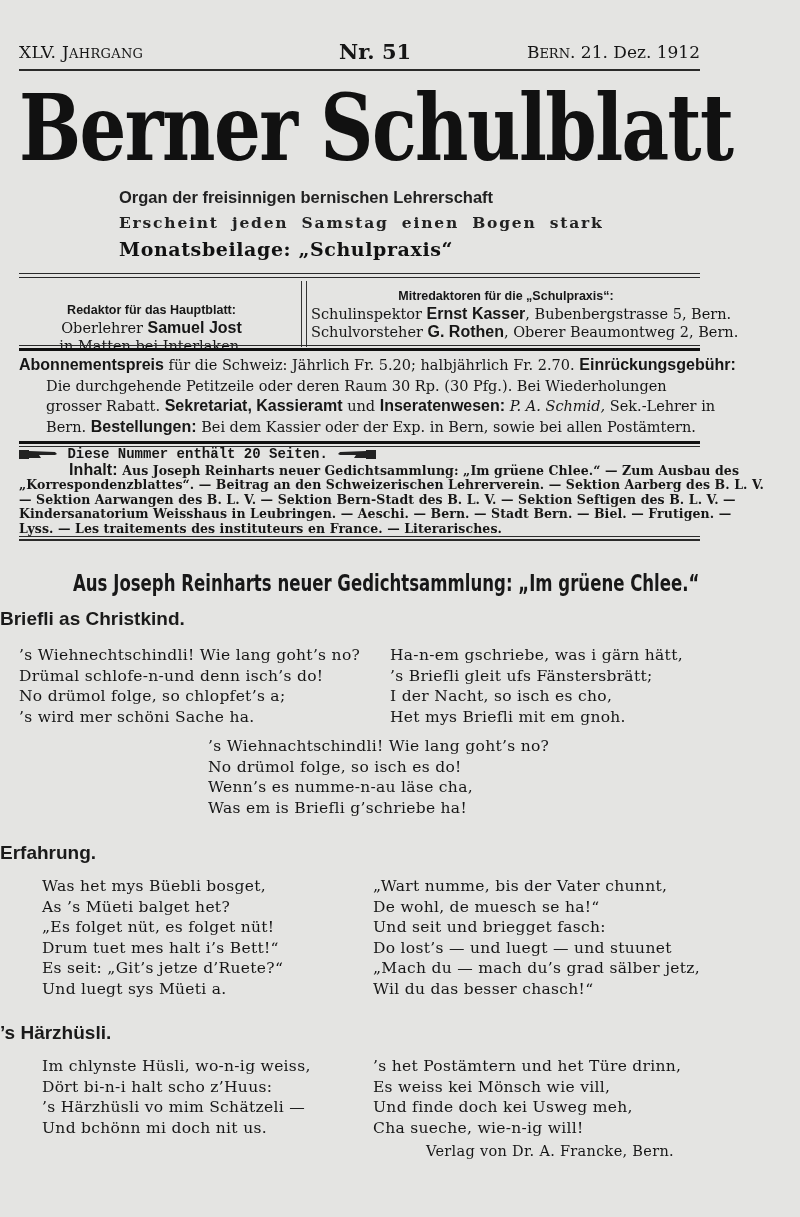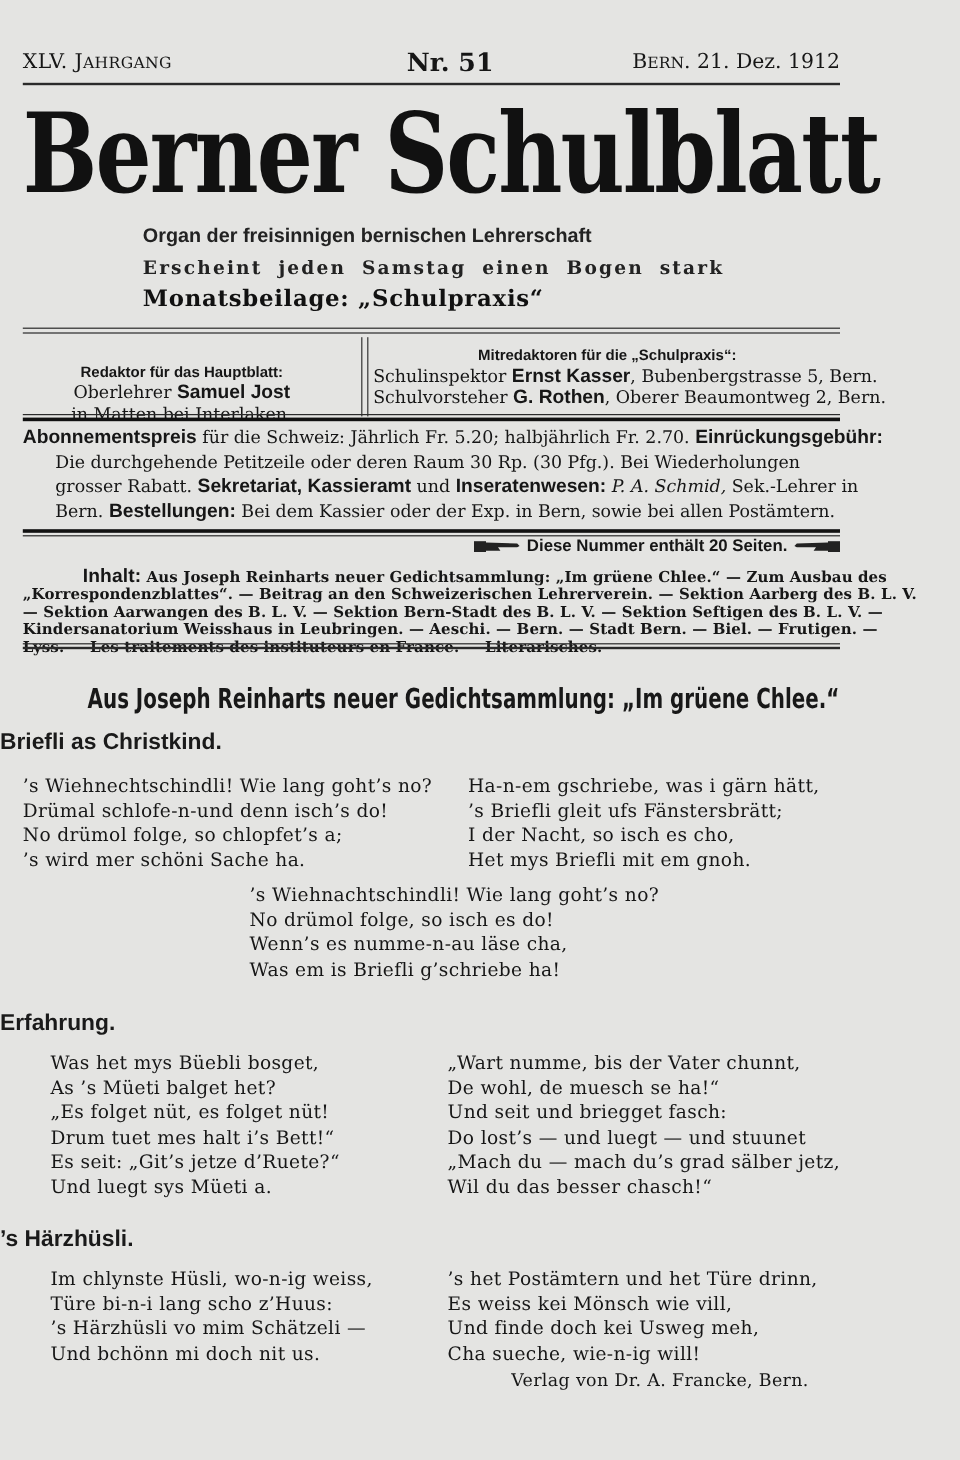--- a/index.html
+++ b/index.html
@@ -40,21 +40,21 @@
   .ebox .right { position: absolute; left: 292px; top: 10px; width: 390px; text-align: center; font-size: 14.5px; line-height: 18px; white-space: nowrap; }
   .cond { font-family: "Liberation Sans", sans-serif; font-weight: bold; font-size: 12.5px; letter-spacing: 0; }
   .gb { font-family: "Liberation Sans", sans-serif; font-weight: bold; font-size: 16px; }
 
   .abo { position: absolute; top: 355px; left: 19px; width: 681px; font-size: 14.5px; line-height: 20.5px; }
   .abo .l { white-space: nowrap; }
   .abo .ind { padding-left: 27px; }
   .abo i { font-style: italic; }
 
   .inhalt { position: absolute; top: 447px; left: 19px; width: 681px; font-size: 12.5px; line-height: 14.6px; font-weight: bold; font-family: "DejaVu Serif", serif; }
-  .inhalt .head { text-align: right; font-family: Liberation Sans, sans-serif; font-size: 14px; font-weight: bold; margin-bottom: 12px; }
+  .inhalt .head { text-align: left; font-family: Liberation Mono, monospace; font-size: 14px; font-weight: bold; margin-bottom: 1px; }
   .inhalt .hand { display: inline-block; width: 40px; height: 12px; vertical-align: middle; }
   .inhalt .l { white-space: nowrap; letter-spacing: 0.1px; }
   .inhalt .l1 { padding-left: 50px; }
 
   .title-main {
     position: absolute; top: 570px; left: 73px; font-family: "DejaVu Sans", sans-serif; font-weight: bold;
     font-size: 23px; transform: scaleX(0.72); transform-origin: left top; white-space: nowrap; color: #181818;
   }
   .poem-title { position: absolute; left: 0; width: 720px; font-family: "Liberation Sans", sans-serif; font-weight: bold; font-size: 19px; color: #1a1a1a; }
   .verse { position: absolute; font-size: 15.5px; line-height: 20.6px; white-space: nowrap; letter-spacing: 0.3px; }
@@ -165,21 +165,21 @@
     <div>De wohl, de muesch se ha!“</div>
     <div>Und seit und briegget fasch:</div>
     <div>Do lost’s — und luegt — und stuunet</div>
     <div>„Mach du — mach du’s grad sälber jetz,</div>
     <div>Wil du das besser chasch!“</div>
   </div>
 
   <div class="poem-title" style="top:1022px;">’s Härzhüsli.</div>
   <div class="verse" style="top:1056px;left:42px;">
     <div>Im chlynste Hüsli, wo-n-ig weiss,</div>
-    <div>Türe bi-n-i lang scho z’Huus:</div>
+    <div>Dört bi-n-i halt scho z’Huus:</div>
     <div>’s Härzhüsli vo mim Schätzeli —</div>
     <div>Und bchönn mi doch nit us.</div>
   </div>
   <div class="verse" style="top:1056px;left:373px;">
     <div>’s het Postämtern und het Türe drinn,</div>
     <div>Es weiss kei Mönsch wie vill,</div>
     <div>Und finde doch kei Usweg meh,</div>
     <div>Cha sueche, wie-n-ig will!</div>
   </div>
 

